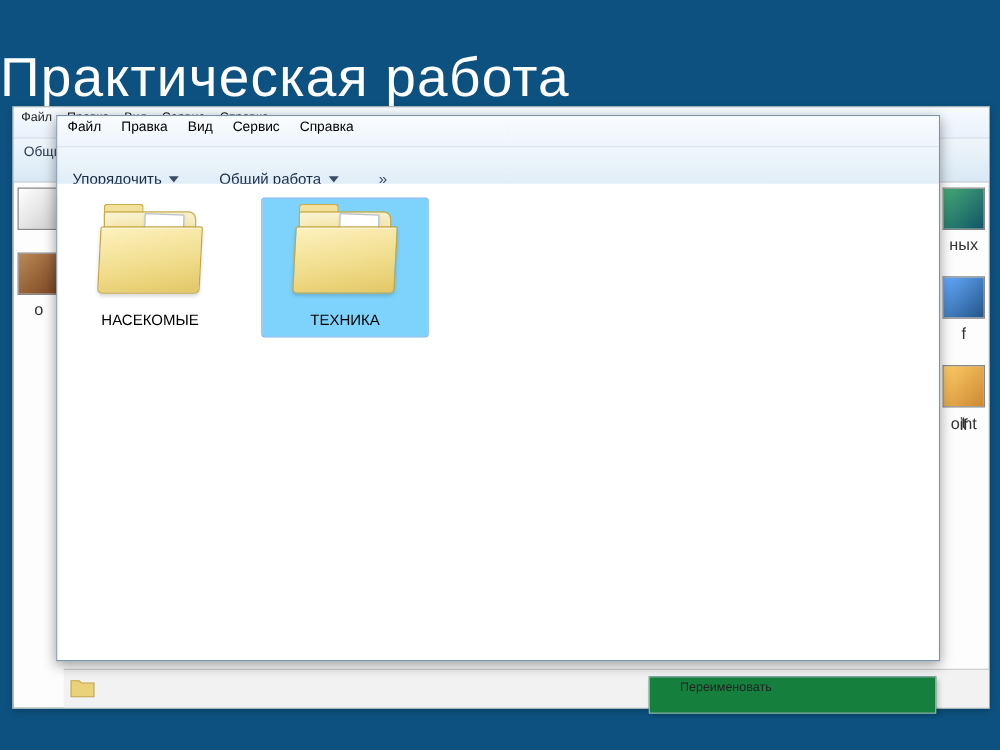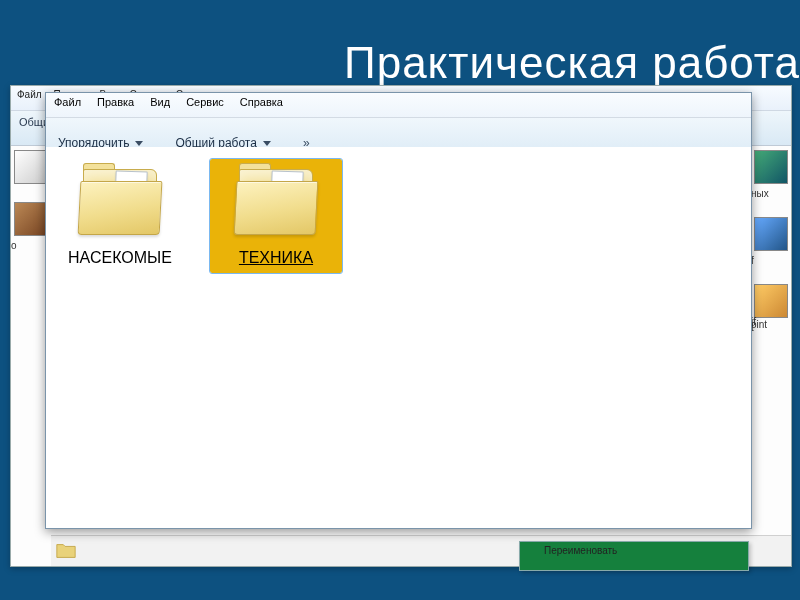--- a/index.html
+++ b/index.html
@@ -1,44 +1,44 @@
 <!DOCTYPE html>
 <html><head>
 <meta charset="utf-8">
 <style>
   html,body{margin:0;padding:0;width:800px;height:600px;overflow:hidden;font-family:"Segoe UI",Tahoma,sans-serif;background:#fff;}
   .slide{position:relative;width:800px;height:600px;background:#0d5180;}
-  .title{position:absolute;top:38px;left:0;right:0;text-align:right;color:#fff;font-size:44px;font-weight:300;letter-spacing:1px;}
+  .title{position:absolute;top:38px;left:0;right:0;text-align:left;color:#fff;font-size:44px;font-weight:300;letter-spacing:1px;}
   
   .bg-window{position:absolute;top:85px;left:10px;width:780px;height:480px;background:#fdfdfd;border:1px solid #9aa;box-shadow:0 2px 6px rgba(0,0,0,.25);}
   .bg-menubar{height:18px;background:linear-gradient(#f7fbff,#e9f1fb);font-size:10px;color:#222;padding:3px 6px;border-bottom:1px solid #cfd8e3;display:flex;gap:12px;}
   .bg-toolbar{height:24px;background:linear-gradient(#eef6fb,#d9e9f5);font-size:11px;color:#2a3a50;padding:5px 8px;border-bottom:1px solid #bfcad6;display:flex;gap:40px;}
   .bg-side-left{position:absolute;top:46px;left:0;width:40px;bottom:0;}
   .bg-side-right{position:absolute;top:46px;right:0;width:40px;bottom:0;}
   .thumb{width:32px;height:32px;margin:18px auto;background:linear-gradient(135deg,#7a9,#463);border:1px solid #888;}
   .thumb.a{background:linear-gradient(135deg,#fff,#ccc);}
   .thumb.b{background:linear-gradient(135deg,#b85,#742);}
   .thumb.c{background:linear-gradient(135deg,#4a7,#156);}
   .thumb.d{background:linear-gradient(135deg,#fc6,#c83);}
   .thumb.e{background:linear-gradient(135deg,#6af,#258);}
-  .side-label{font-size:10px;color:#333;margin-top:-14px;}
+  .side-label{font-size:13px;color:#333;text-align:center;margin-top:-14px;}
   .bg-footer{position:absolute;left:40px;right:0;bottom:0;height:30px;background:#f2f2f2;border-top:1px solid #d0d0d0;}
   .bg-footer .ficon{width:22px;height:22px;margin:4px;display:inline-block;}
   .ctx-menu{position:absolute;right:42px;bottom:-5px;width:180px;height:22px;background:#15803d;border:1px solid #8aa;font-size:10px;color:#222;padding:3px 24px;box-shadow:2px 2px 4px rgba(0,0,0,.2);}
   
   .fg-window{position:absolute;top:92px;left:45px;width:705px;height:435px;background:#fff;border:1px solid #7a94aa;box-shadow:0 3px 10px rgba(0,0,0,.4);}
   .fg-menubar{height:18px;background:linear-gradient(#f9fcff,#eef5fc);font-size:11px;color:#000;padding:3px 8px;border-bottom:1px solid #d3dbe4;display:flex;gap:16px;}
   .fg-menubar span{cursor:default;}
   .fg-toolbar{height:26px;background:linear-gradient(#f0f7fc,#dcebf6);font-size:12px;color:#1a2d44;padding:6px 12px;border-bottom:1px solid #bfcedb;display:flex;gap:32px;align-items:flex-end;}
   .fg-toolbar .tb-item{display:inline-flex;align-items:center;gap:4px;cursor:default;}
   .dd{width:0;height:0;border-left:4px solid transparent;border-right:4px solid transparent;border-top:5px solid #3a4d63;display:inline-block;margin-left:2px;}
   .chev{font-size:12px;color:#3a4d63;}
   .fg-content{position:absolute;top:54px;left:0;right:0;bottom:0;background:#fff;padding:12px 8px;display:flex;gap:24px;align-items:flex-start;}
-  .folder-item{width:128px;text-align:center;font-size:16px;color:#000;position:relative;padding:4px 2px 6px;}
-  .folder-item.selected{background:#eab308;outline:1px solid #7ab8f0;border-radius:2px;text-decoration:underline;}
+  .folder-item{width:128px;text-align:center;font-size:12px;color:#000;position:relative;padding:4px 2px 6px;}
+  .folder-item.selected{background:#7dd3fc;outline:1px solid #7ab8f0;border-radius:2px;}
   .folder-icon{width:90px;height:80px;margin:0 auto 6px;position:relative;}
   .folder-back{position:absolute;left:8px;top:6px;width:72px;height:58px;background:linear-gradient(160deg,#f6e7a8 0%,#e9d27a 100%);border-radius:2px 6px 3px 3px;border:1px solid #c8ac4d;box-shadow:inset 0 8px 12px rgba(255,255,255,.5);}
   .folder-tab{position:absolute;left:8px;top:0;width:30px;height:10px;background:#f3e19b;border:1px solid #c8ac4d;border-bottom:none;border-radius:3px 3px 0 0;}
   .folder-front{position:absolute;left:4px;top:18px;width:80px;height:52px;background:linear-gradient(170deg,#fdf2bf 0%,#f1dd8d 55%,#e3c766 100%);border:1px solid #c4a648;border-radius:2px 2px 4px 4px;transform:skewX(-3deg);box-shadow:0 2px 3px rgba(0,0,0,.15), inset 0 1px 0 rgba(255,255,255,.6);}
   .folder-paper{position:absolute;left:40px;top:8px;width:30px;height:38px;background:#fff;border:1px solid #b8c2cc;border-radius:1px;transform:rotate(2deg);box-shadow:0 1px 2px rgba(0,0,0,.1);}
   .folder-label{display:block;white-space:nowrap;}
 </style>
 </head>
 <body>
 

